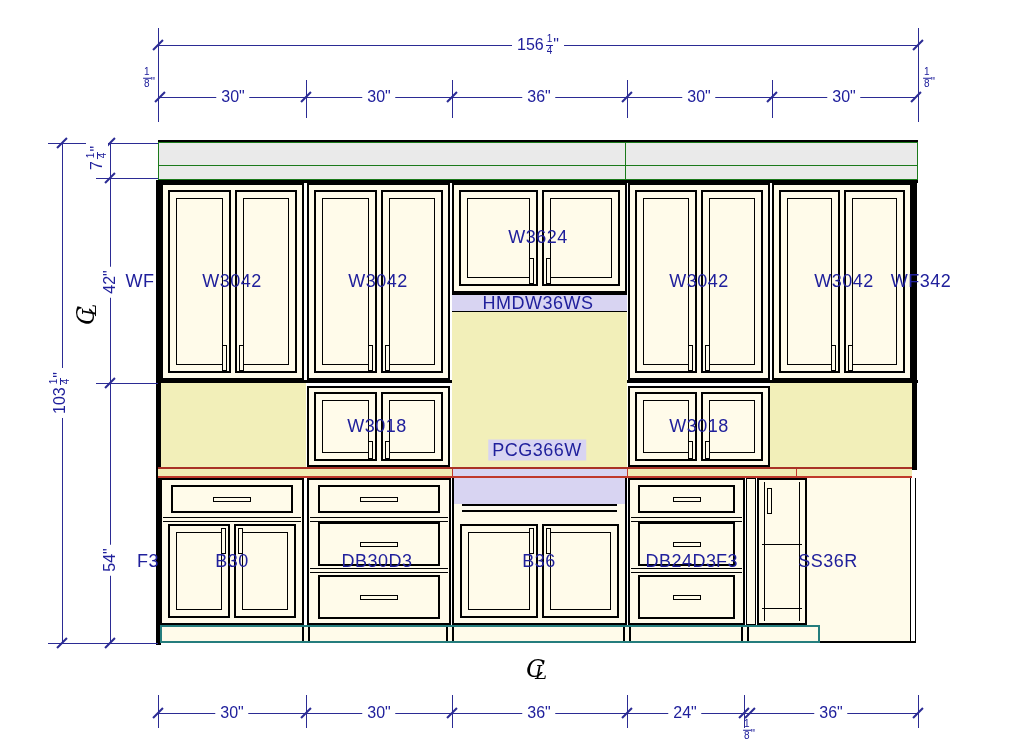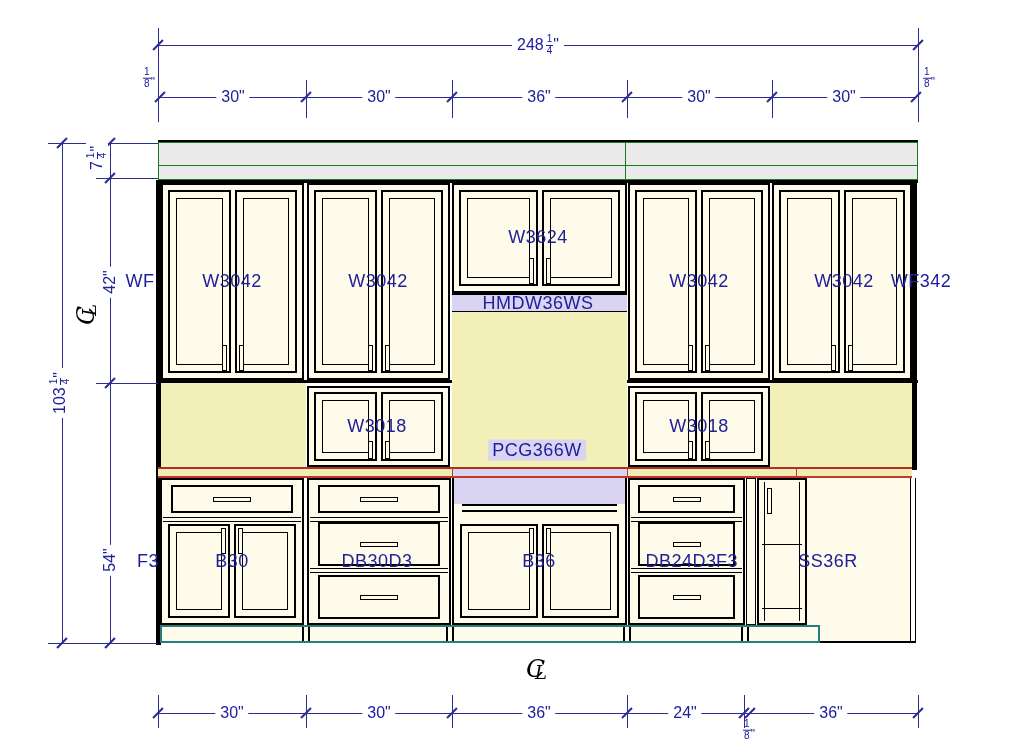--- a/index.html
+++ b/index.html
@@ -194,21 +194,21 @@
   <div class="lbl" style="left:539px;top:561px;">B36</div>
   <div class="lbl" style="left:681px;top:561px;">DB24D3</div>
   <div class="lbl" style="left:727px;top:561px;">F3</div>
   <div class="lbl" style="left:828px;top:561px;">SS36R</div>
 
   <div class="dline" style="left:158px;top:28px;width:1px;height:94px;"></div>
   <div class="dline" style="left:918px;top:28px;width:1px;height:94px;"></div>
   <div class="dline" style="left:158px;top:45px;width:760px;height:1px;"></div>
   <div class="tk" style="left:151px;top:44px;"></div>
   <div class="tk" style="left:911px;top:44px;"></div>
-  <div class="dlbl" style="left:538px;top:45px;"><span>248</span><span class="frac"><span class="fn">1</span><span class="fd">4</span></span><span>"</span></div>
+  <div class="dlbl" style="left:538px;top:45px;"><span>156</span><span class="frac"><span class="fn">1</span><span class="fd">4</span></span><span>"</span></div>
 
   <div class="dline" style="left:306px;top:80px;width:1px;height:38px;"></div>
   <div class="dline" style="left:452px;top:80px;width:1px;height:38px;"></div>
   <div class="dline" style="left:627px;top:80px;width:1px;height:38px;"></div>
   <div class="dline" style="left:772px;top:80px;width:1px;height:38px;"></div>
   <div class="dline" style="left:160px;top:97px;width:756px;height:1px;"></div>
   <div class="tk" style="left:153px;top:96px;"></div>
   <div class="tk" style="left:299px;top:96px;"></div>
   <div class="tk" style="left:445px;top:96px;"></div>
   <div class="tk" style="left:620px;top:96px;"></div>

